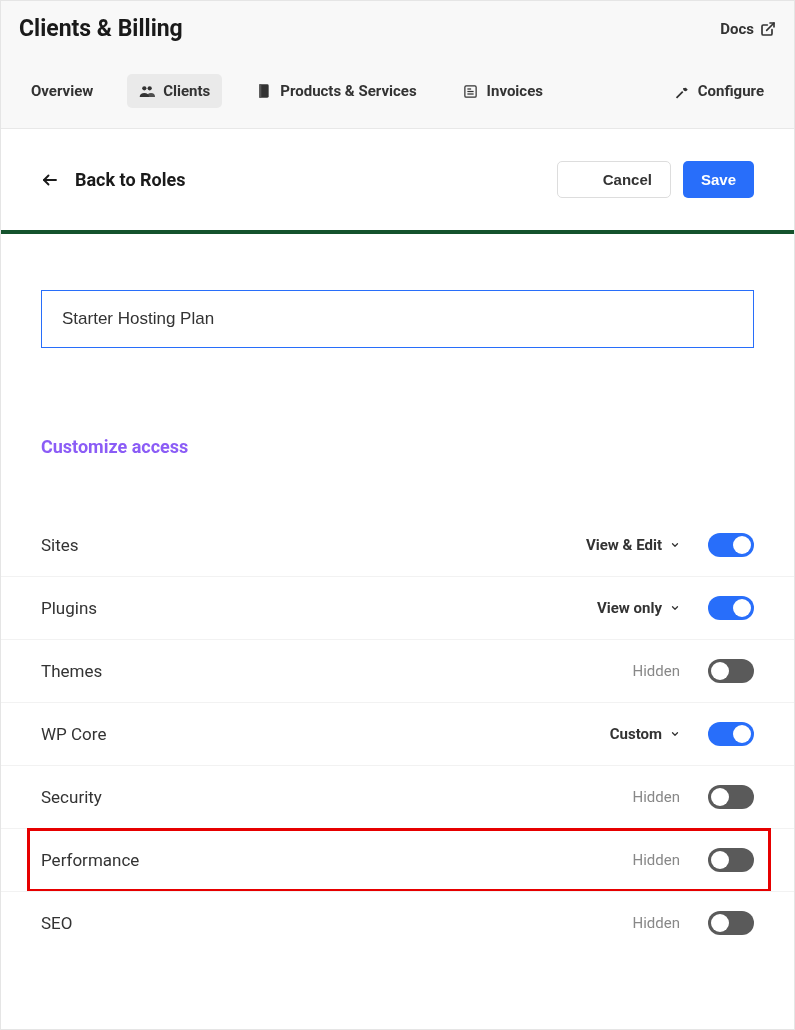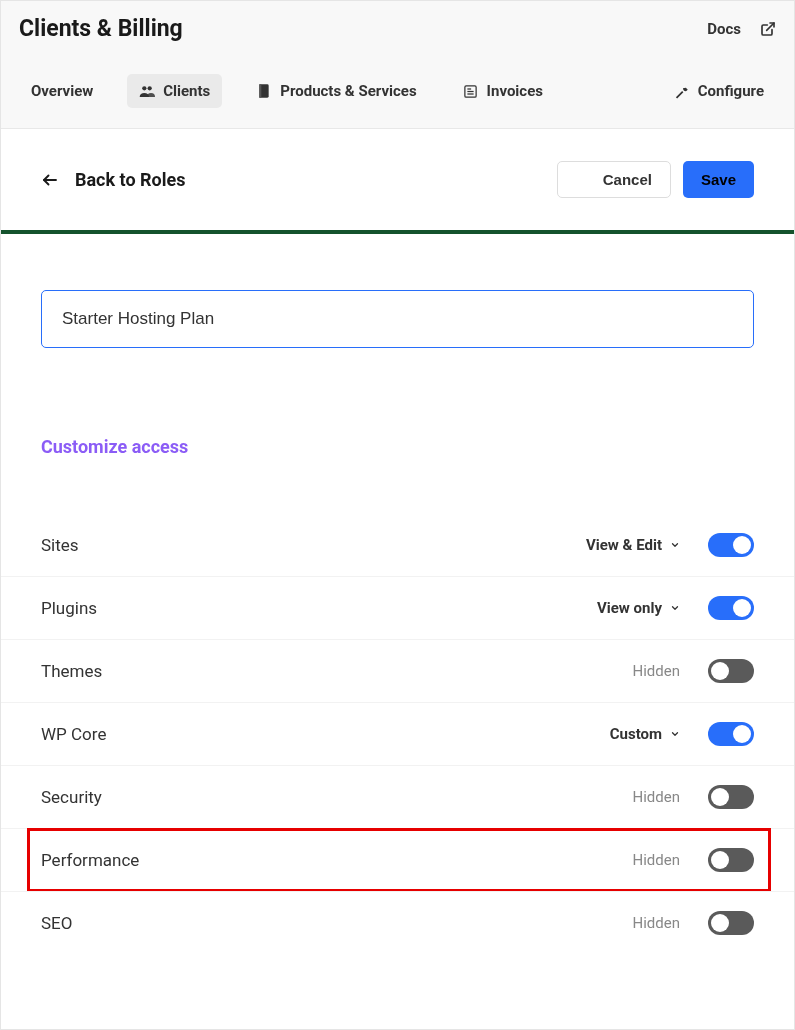--- a/index.html
+++ b/index.html
@@ -27,21 +27,21 @@
     font-size: 23px;
     font-weight: 700;
     color: #1a1a1a;
   }
   .docs-link {
     font-size: 15px;
     font-weight: 700;
     color: #333;
     display: flex;
     align-items: center;
-    gap: 19px;
+    gap: 6px;
     cursor: pointer;
   }
   .tabs {
     display: flex;
     align-items: center;
     gap: 22px;
     padding-bottom: 20px;
   }
   .tabs-spacer { flex: 1; }
   .tab {
@@ -93,31 +93,31 @@
     border: none;
   }
   .btn-secondary {
     background: #fff;
     border: 1px solid #ddd;
     color: #333;
     padding-left: 45px;
   }
   .btn-primary {
     background: #286efa;
-    color: #000000;
+    color: #ffffff;
   }
   .form-area {
     padding: 56px 40px 0 40px;
   }
   .role-name-input {
     width: 100%;
     padding: 18px 20px;
     font-size: 17px;
     border: 1px solid #286efa;
-    border-radius: 5px;
+    border-radius: 0;
     outline: none;
     color: #333;
   }
   .section-title {
     font-size: 18px;
     font-weight: 700;
     color: #8b5cf6;
     margin-top: 88px;
     margin-bottom: 56px;
   }

